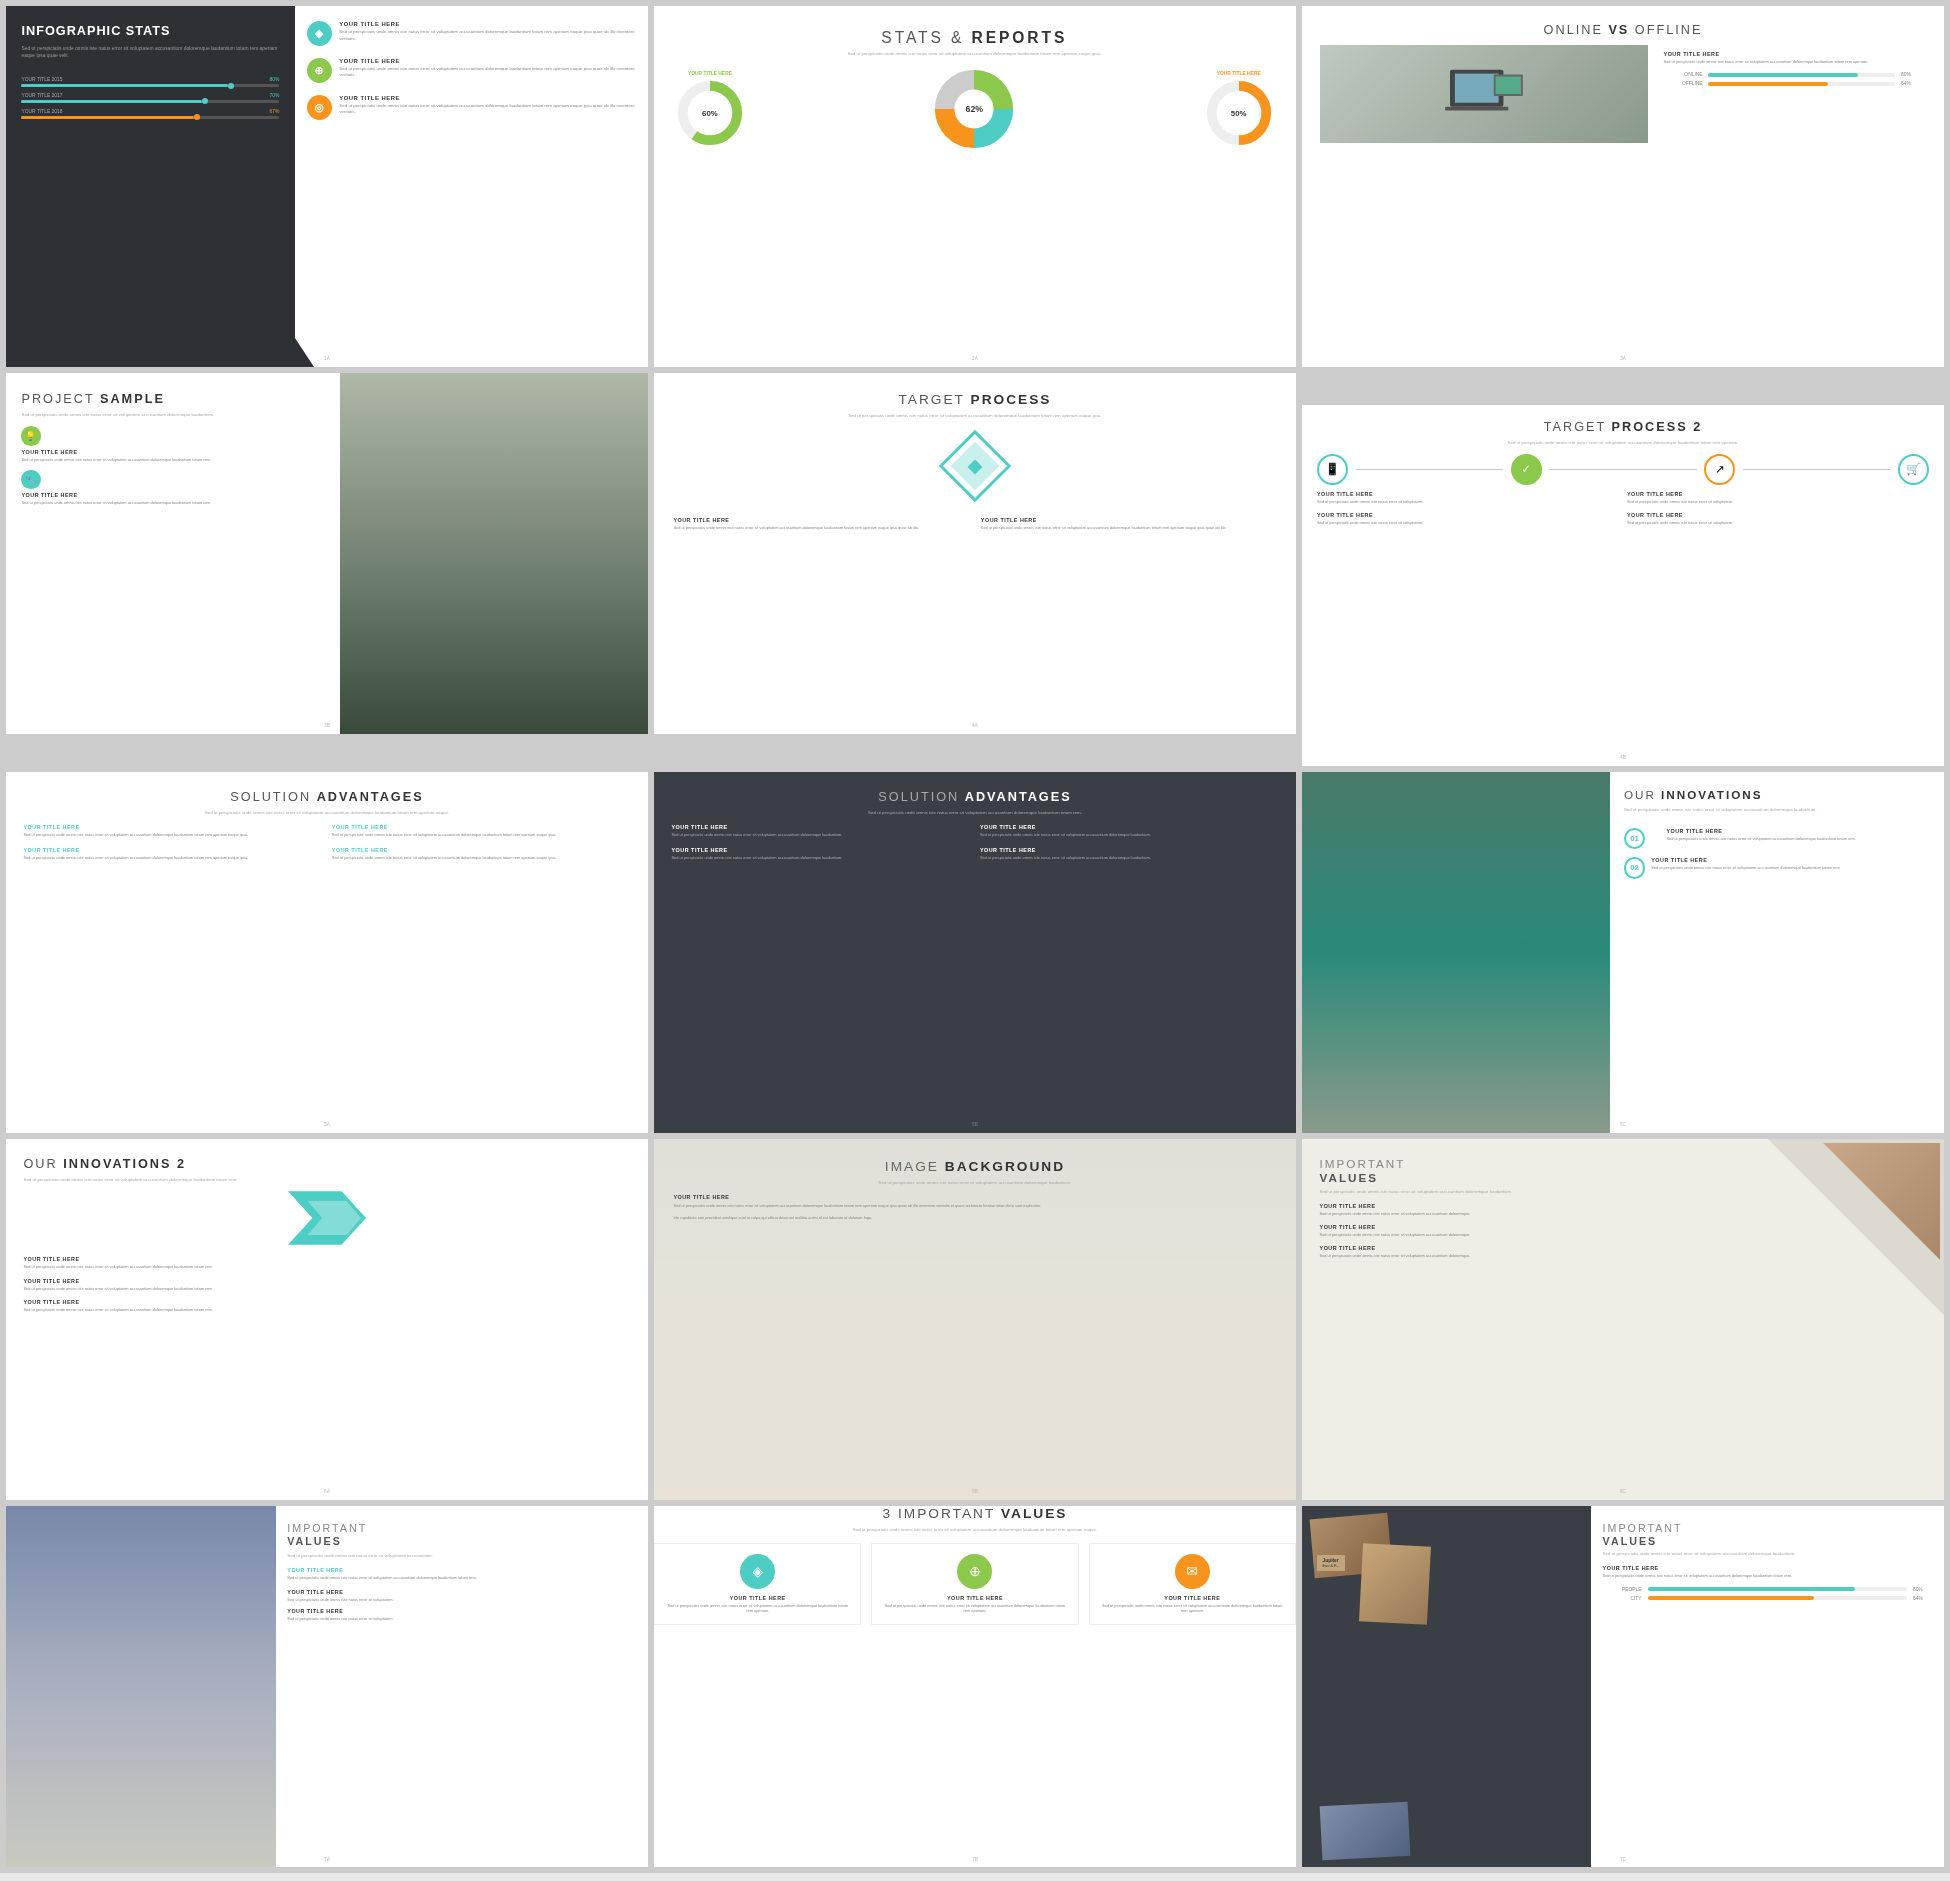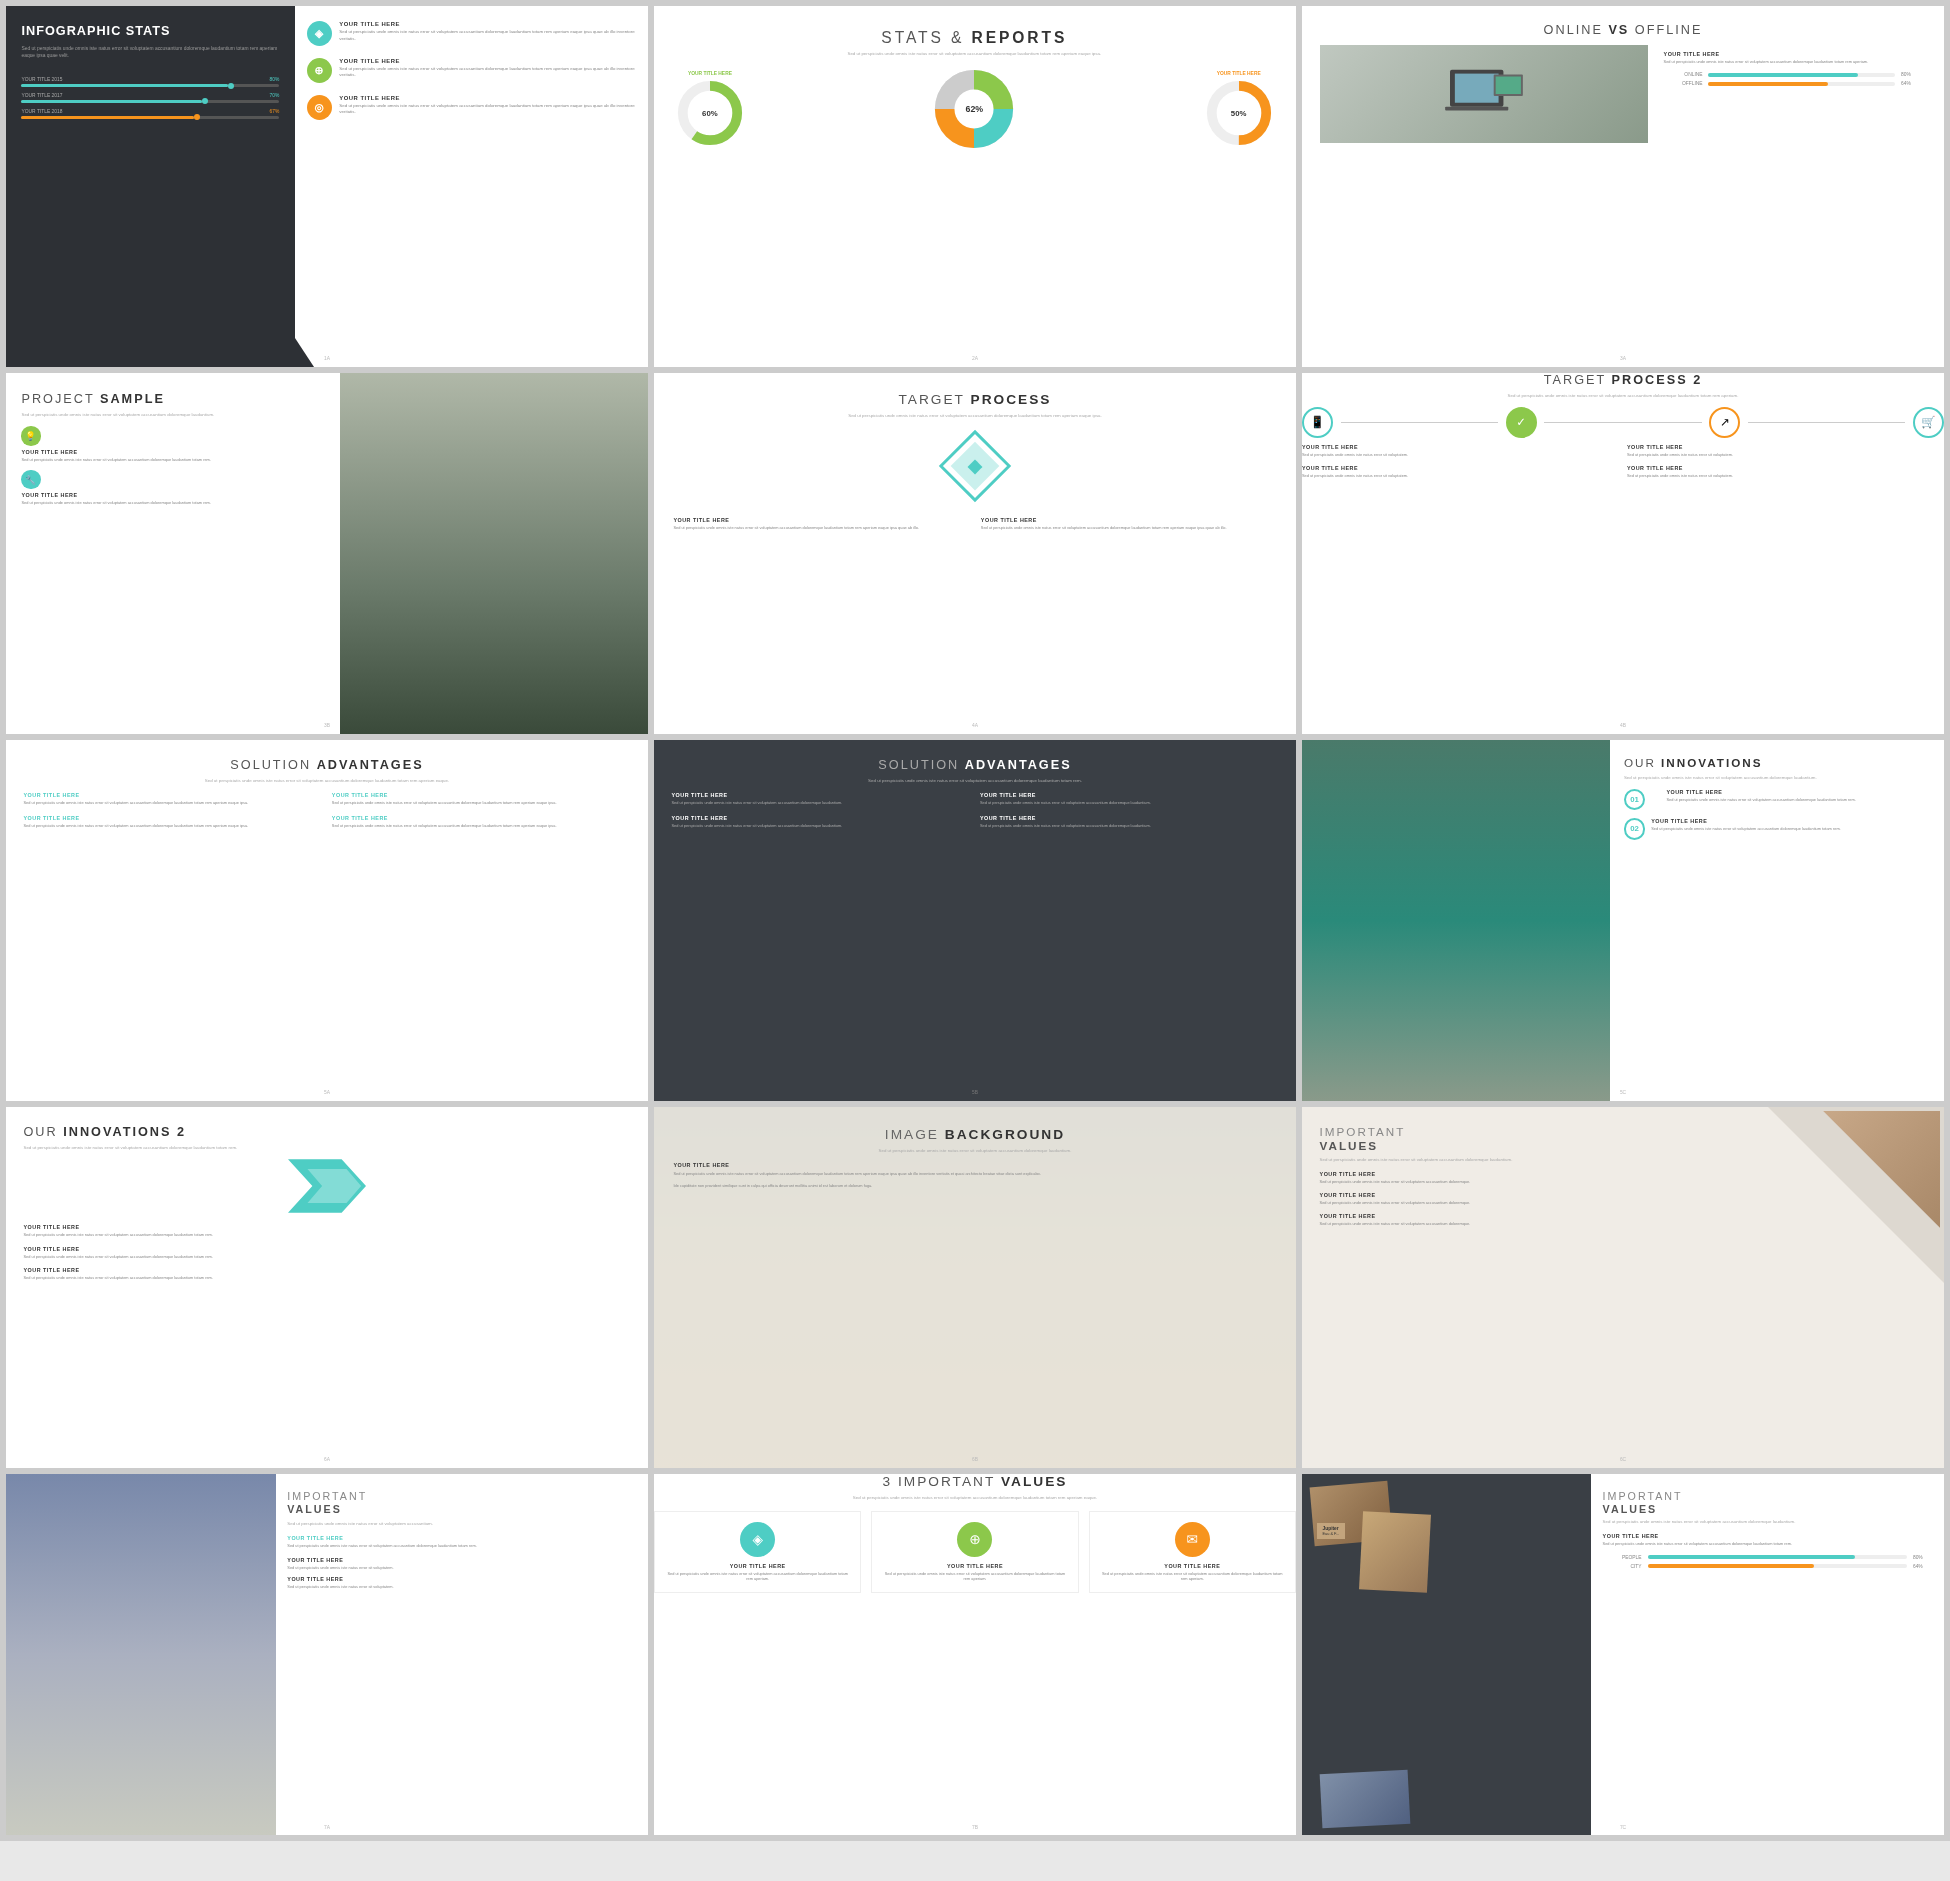--- a/index.html
+++ b/index.html
@@ -299,21 +299,21 @@
         <p class="item-body">Sed ut perspiciatis unde omnis iste natus error sit voluptatem accusantium doloremque laudantium totam rem aperiam eaque ipsa quae ab illo.</p>
       </div>
       <div style="flex:1;">
         <h4 class="item-title">YOUR TITLE HERE</h4>
         <p class="item-body">Sed ut perspiciatis unde omnis iste natus error sit voluptatem accusantium doloremque laudantium totam rem aperiam eaque ipsa quae ab illo.</p>
       </div>
     </div>
     <span class="page-num">4A</span>
   </div>
 
-  <div class="slide" style="padding:0;">
+  <div class="slide" style="padding:15px;margin-top:32px;">
     <h1 class="slide-title" style="font-size:12.7px;text-align:center;">TARGET <strong>PROCESS 2</strong></h1>
     <p class="subtitle-text" style="text-align:center;">Sed ut perspiciatis unde omnis iste natus error sit voluptatem accusantium doloremque laudantium totam rem aperiam.</p>
     <div style="display:flex;justify-content:center;align-items:center;gap:7.8px;margin:5.9px 0;">
 
       <div style="width:31px;height:31px;border-radius:50%;border:2px solid #4ecdc4;display:flex;align-items:center;justify-content:center;font-size:11.7px;">📱</div>
       <div style="flex:1;height:1px;background:#ccc;"></div>
       <div style="width:31px;height:31px;border-radius:50%;border:2px solid #8cc84b;background:#8cc84b;display:flex;align-items:center;justify-content:center;font-size:11.7px;color:#fff;">✓</div>
       <div style="flex:1;height:1px;background:#ccc;"></div>
       <div style="width:31px;height:31px;border-radius:50%;border:2px solid #f7941d;display:flex;align-items:center;justify-content:center;font-size:11.7px;">↗</div>
       <div style="flex:1;height:1px;background:#ccc;"></div>
@@ -389,21 +389,21 @@
   </div>
 
   <div class="slide" style="padding:0;">
 
     <div style="position:absolute;left:0;top:0;bottom:0;width:48%;overflow:hidden;">
       <div class="photo-placeholder photo-river" style="height:100%;"></div>
     </div>
     <div style="position:absolute;right:0;top:0;bottom:0;width:52%;padding:15.6px 13.7px;">
       <h1 class="slide-title" style="font-size:11.7px;">OUR <strong>INNOVATIONS</strong></h1>
       <p class="subtitle-text">Sed ut perspiciatis unde omnis iste natus error sit voluptatem accusantium doloremque laudantium.</p>
-      <div style="display:flex;align-items:flex-start;gap:21px;margin-top:8px;">
+      <div style="display:flex;align-items:flex-start;gap:21px;margin-top:15px;">
         <div class="num-circle">01</div>
         <div>
           <h4 class="item-title">YOUR TITLE HERE</h4>
           <p class="item-body">Sed ut perspiciatis unde omnis iste natus error sit voluptatem accusantium doloremque laudantium totam rem.</p>
         </div>
       </div>
       <div style="display:flex;align-items:flex-start;gap:5.9px;margin-top:7.8px;">
         <div class="num-circle">02</div>
         <div>
           <h4 class="item-title">YOUR TITLE HERE</h4>

